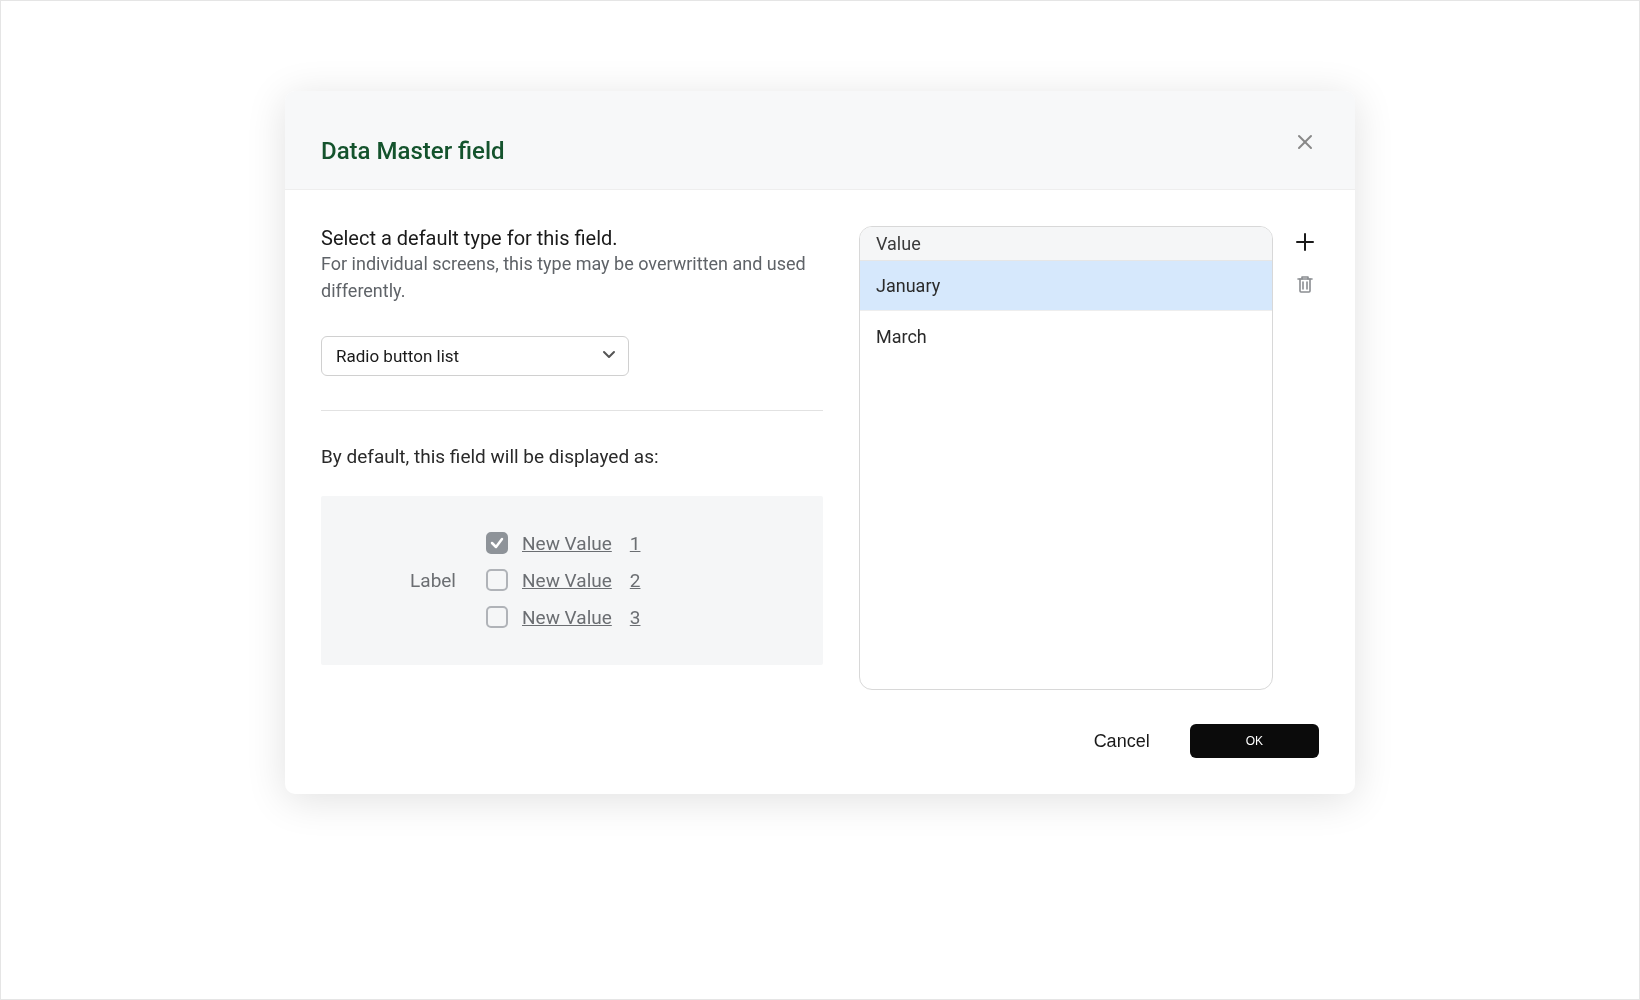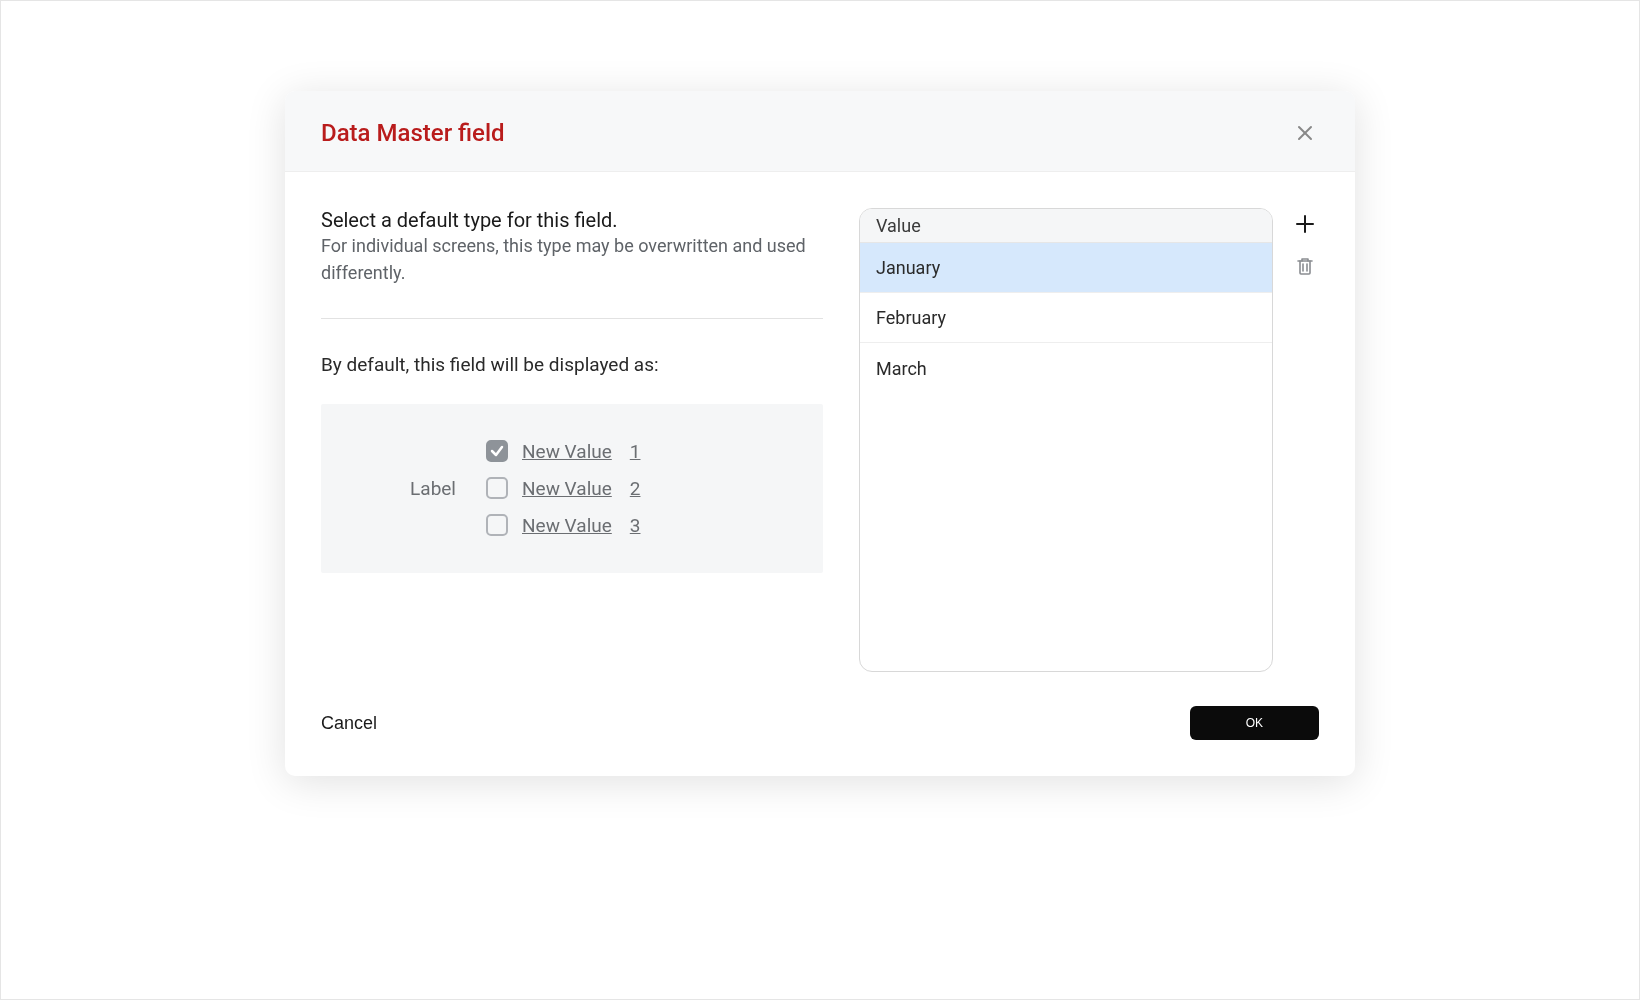--- a/index.html
+++ b/index.html
@@ -25,21 +25,22 @@
     background: #f7f8f9;
     padding: 28px 36px 24px;
     border-bottom: 1px solid #eee;
     display: flex;
     align-items: center;
     justify-content: space-between;
   }
   .dialog-title {
     font-size: 24px;
     font-weight: 500;
-    color: #b91c1c;
+    color: #14532d;
+    margin-top: 18px;
   }
   .close-btn {
     cursor: pointer;
     color: #888;
     display: flex;
     align-items: center;
     justify-content: center;
     width: 28px;
     height: 28px;
   }
@@ -194,21 +195,21 @@
     display: flex;
     align-items: center;
     justify-content: center;
     cursor: pointer;
     color: #1a1a1a;
   }
   .icon-btn.muted { color: #8a8d91; }
 
   .dialog-footer {
     display: flex;
-    justify-content: space-between;
+    justify-content: flex-end;
     align-items: center;
     gap: 40px;
     padding: 10px 36px 36px;
   }
   .btn-cancel {
     font-size: 18px;
     color: #1a1a1a;
     background: none;
     border: none;
     cursor: pointer;
@@ -237,20 +238,28 @@
       </svg>
     </div>
   </div>
 
   <div class="dialog-body">
 
     <div class="left-col">
       <div class="instruction-title">Select a default type for this field.</div>
       <div class="instruction-sub">For individual screens, this type may be overwritten and used differently.</div>
 
+      <div class="select-wrap">
+        <div class="select-display">Radio button list</div>
+        <span class="chevron">
+          <svg width="16" height="16" viewBox="0 0 16 16" fill="none" stroke="currentColor" stroke-width="2" stroke-linecap="round" stroke-linejoin="round">
+            <polyline points="3,6 8,11 13,6"></polyline>
+          </svg>
+        </span>
+      </div>
 
       <hr class="divider">
 
       <div class="displayed-as">By default, this field will be displayed as:</div>
 
       <div class="preview-panel">
         <div class="preview-row">
           <div class="preview-label">Label</div>
           <div class="cb-group" id="cb-group">
               <div class="cb-row">
@@ -275,21 +284,20 @@
             </div>
         </div>
       </div>
     </div>
 
     <div class="right-col">
       <div class="value-list">
         <div class="value-list-header">Value</div>
         <div id="value-items">
             <div class="value-item selected">January</div>
-            <div class="value-item">February</div>
             <div class="value-item">March</div>
           </div>
       </div>
       <div class="value-actions">
         <div class="icon-btn">
           <svg width="22" height="22" viewBox="0 0 22 22" fill="none" stroke="currentColor" stroke-width="2" stroke-linecap="round">
             <line x1="11" y1="3" x2="11" y2="19"></line>
               <line x1="3" y1="11" x2="19" y2="11"></line>
           </svg>
         </div>

